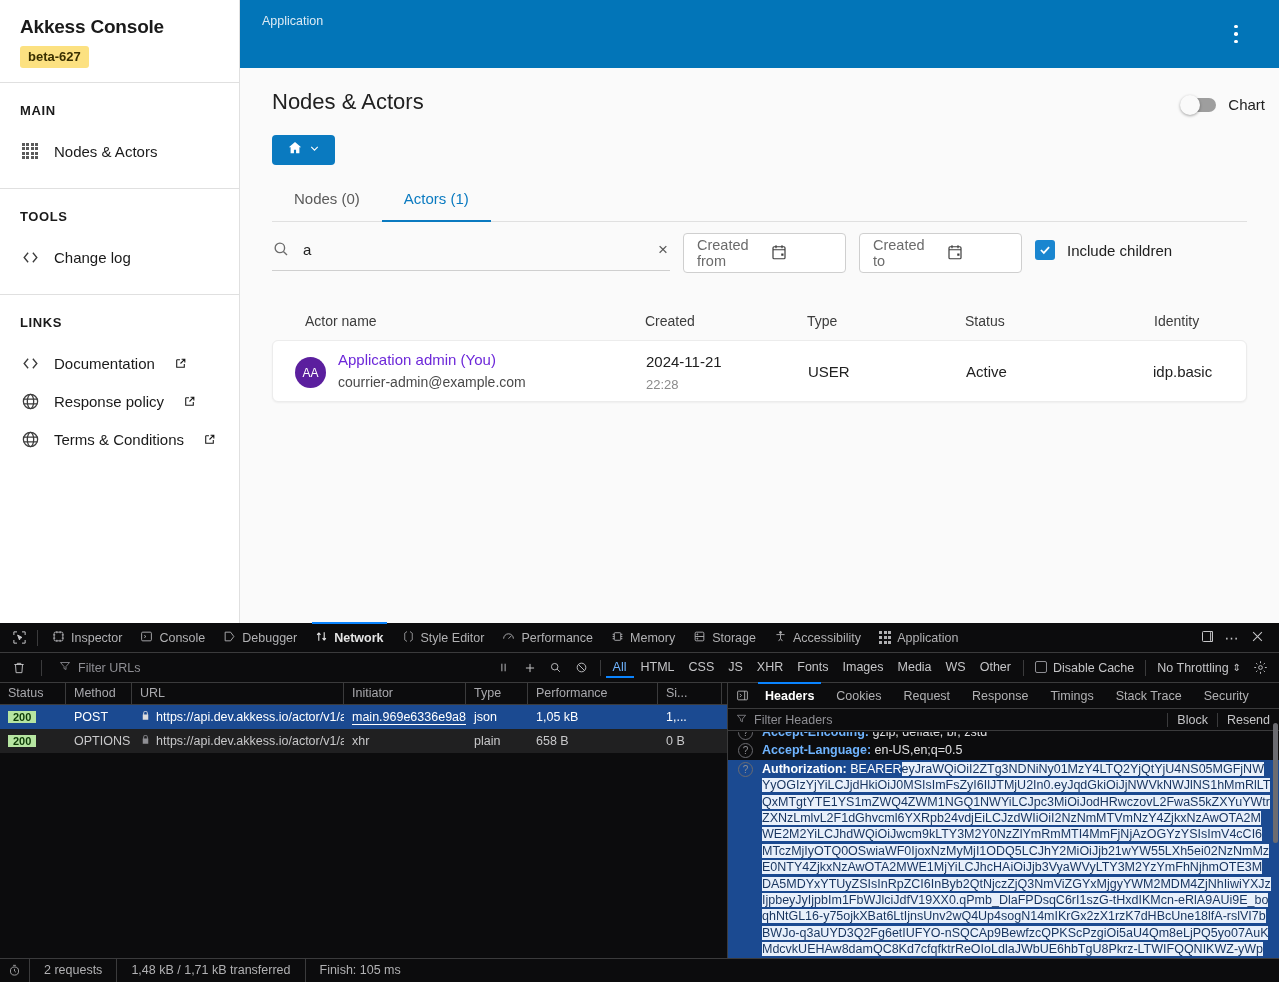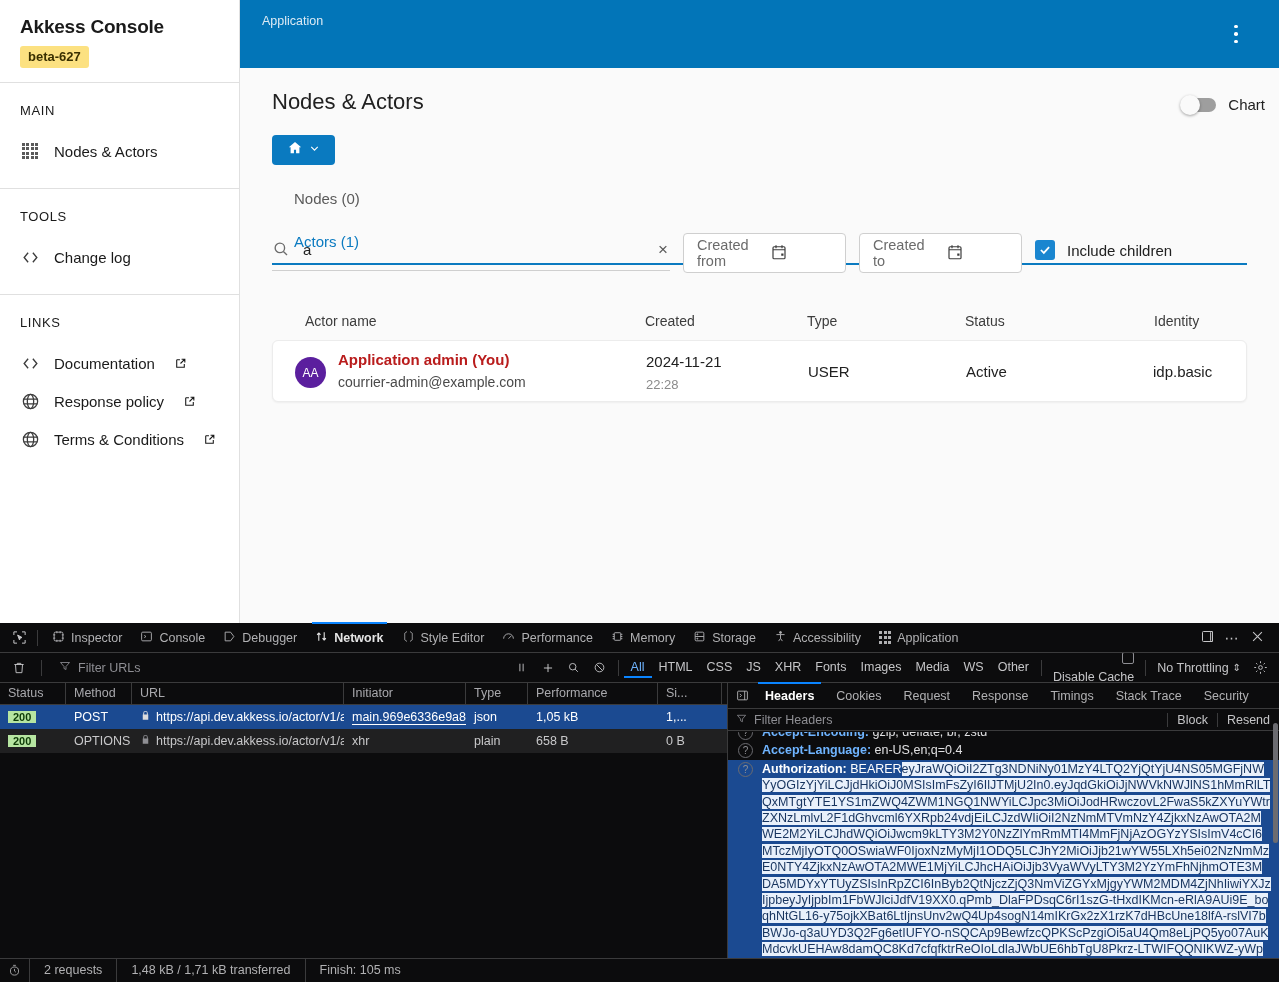--- a/index.html
+++ b/index.html
@@ -21,21 +21,21 @@
   .sb-brand { padding:16px 20px 14px 20px; border-bottom:1px solid #e0e0e0; }
   .sb-title { font-size:19px; font-weight:bold; color:#1a1a1a; letter-spacing:-0.2px; }
   .sb-badge {
     display:inline-block; margin-top:8px; padding:3px 8px 4px 8px;
     background:#fce181; color:#3a3000; font-size:13px; font-weight:bold;
     border-radius:3px;
   }
   .sb-group { border-bottom:1px solid #e0e0e0; padding:14px 0 18px 0; }
   .sb-group:last-child { border-bottom:none; }
   .sb-heading {
-    font-size:13px; font-weight:normal; color:#1a1a1a; letter-spacing:0.6px;
+    font-size:13px; font-weight:bold; color:#1a1a1a; letter-spacing:0.6px;
     padding:6px 20px 14px 20px;
   }
   .sb-item {
     display:flex; align-items:center; gap:14px;
     padding:9px 20px; font-size:15px; color:#1a1a1a; cursor:pointer;
   }
   .sb-ico { width:20px; height:20px; display:flex; align-items:center; justify-content:center; color:#3c3c3c; flex:none; }
   .ext-ico { margin-left:5px; width:13px; height:13px; display:inline-flex; }
 
   .dots-grid { display:grid; grid-template-columns:repeat(4,3px); grid-template-rows:repeat(4,3px); gap:1.6px; }
@@ -61,21 +61,21 @@
   .switch { width:34px; height:14px; border-radius:8px; background:#9e9e9e; position:relative; }
   .switch .knob { position:absolute; left:-2px; top:-3px; width:20px; height:20px; border-radius:50%; background:#fafafa; box-shadow:0 1px 3px rgba(0,0,0,.35); }
   .chart-lbl { font-size:15px; color:#212121; }
 
   .home-btn {
     position:absolute; left:32px; top:67px; height:30px; width:63px;
     background:#0a7ac0; border-radius:4px; display:flex; align-items:center;
     justify-content:center; gap:5px; cursor:pointer; color:#fff;
   }
 
-  .tabs { position:absolute; left:32px; top:110px; width:975px; border-bottom:1px solid #e0e0e0; display:flex; gap:0;flex-direction:column; }
+  .tabs { position:absolute; left:32px; top:110px; width:975px; border-bottom:1px solid #e0e0e0; display:flex; gap:0; }
   .tab { padding:12px 22px 13px 22px; font-size:15px; color:#5a5a5a; cursor:pointer; border-bottom:2px solid transparent; margin-bottom:-1px; }
   .tab.active { color:#0a7ac0; border-bottom-color:#0a7ac0; }
 
   .filters { position:absolute; left:32px; top:169px; width:975px; display:flex; align-items:flex-start; gap:13px; }
   .search-wrap { width:398px; position:relative; border-bottom:1px solid #cfcfcf; padding:0 0 9px 0; display:flex; align-items:center; gap:13px; height:34px;}
   .s-ico { color:#6b6b6b; width:18px; height:18px; display:flex; align-items:center; }
   .s-input { flex:1; border:none; outline:none; background:transparent; font-size:15px; color:#212121; font-family:inherit; }
   .s-clear { color:#5a5a5a; font-size:17px; cursor:pointer; line-height:1; padding-right:2px;}
   .date-box {
     width:163px; height:40px; border:1px solid #cfcfcf; border-radius:4px;
@@ -93,21 +93,21 @@
 
   .row-card {
     position:absolute; left:32px; top:272px; width:975px; height:62px;
     background:#fff; border:1px solid #ececec; border-radius:6px;
     box-shadow:0 1px 2px rgba(0,0,0,.05);
   }
   .avatar {
     position:absolute; left:22px; top:16px; width:31px; height:31px; border-radius:50%;
     background:#5b1f9e; color:#fff; font-size:12px; display:flex; align-items:center; justify-content:center;
   }
-  .r-name { position:absolute; left:65px; top:10px; font-size:15px; color:#b91c1c; cursor:pointer;font-weight:bold; }
+  .r-name { position:absolute; left:65px; top:10px; font-size:15px; color:#6d28d9; cursor:pointer; }
   .r-mail { position:absolute; left:65px; top:33px; font-size:14px; color:#4a4a4a; }
   .r-date { position:absolute; left:373px; top:12px; font-size:15px; color:#212121; }
   .r-time { position:absolute; left:373px; top:36px; font-size:13px; color:#8a8a8a; }
   .r-type { position:absolute; left:535px; top:22px; font-size:15px; color:#212121; }
   .r-status { position:absolute; left:693px; top:22px; font-size:15px; color:#212121; }
   .r-identity { position:absolute; left:880px; top:22px; font-size:15px; color:#212121; }
 
   
   .devtools { position:absolute; left:0; top:623px; width:1279px; height:359px; background:#0c0c0d; color:#e0e0e2; font-size:12.5px; }
   .dt-toolbar { height:30px; background:#0c0c0d; border-bottom:1px solid #3b3b3c; display:flex; align-items:center; padding:0 6px; position:relative; }
@@ -118,21 +118,21 @@
   .dt-tab.active::before { content:""; position:absolute; left:6px; right:6px; top:-1px; height:2px; background:#0a84ff; }
   .dt-right { margin-left:auto; display:flex; align-items:center; gap:10px; padding-right:8px; }
 
   .dt-toolbar2 { height:30px; display:flex; align-items:center; padding:0 6px; border-bottom:1px solid #3b3b3c; gap:4px; }
   .trash { width:26px; height:22px; display:flex; align-items:center; justify-content:center; cursor:pointer; }
   .filter-urls { display:flex; align-items:center; gap:7px; padding-left:8px; color:#8e8e93; width:420px; }
   .t2-right { margin-left:auto; display:flex; align-items:center; gap:0px; }
   .icon-btn { width:26px; height:22px; display:flex; align-items:center; justify-content:center; cursor:pointer; color:#c5c5c7; }
   .ftype { padding:2px 7px; color:#c5c5c7; cursor:pointer; border-bottom:2px solid transparent; }
   .ftype.active { color:#6fb4ff; border-bottom-color:#0a84ff; }
-  .dcache { display:flex; align-items:flex-end; gap:6px; color:#c5c5c7; cursor:pointer; margin:8px 6px;flex-direction:column; }
+  .dcache { display:flex; align-items:flex-start; gap:6px; color:#c5c5c7; cursor:pointer; margin:8px 6px; }
   .dcache .box { width:12px; height:12px; border:1px solid #8e8e93; border-radius:2px; }
   .throttle { display:flex; align-items:center; gap:4px; color:#c5c5c7; cursor:pointer; padding:0 6px; }
 
   .dt-body { position:absolute; left:0; top:60px; width:1279px; height:275px; display:flex; }
   .net-pane { width:728px; background:#0c0c0d; position:relative; border-right:1px solid #3b3b3c; }
   .net-head { display:flex; height:22px; background:#0c0c0d; border-bottom:1px solid #3b3b3c; color:#a9a9ad; }
   .net-head div { padding:3px 8px; border-right:1px solid #3b3b3c; overflow:hidden; white-space:nowrap; }
   .net-row { display:flex; height:24px; align-items:center; color:#c8c8ca; }
   .net-row.sel { background:#1b4a91; color:#fff; }
   .net-row.alt { background:#202021; }
@@ -635,21 +635,21 @@
             <span class="tokenwrap">
               <span class="hname">Accept-Encoding:</span>
               <span class="hval">gzip, deflate, br, zstd</span>
             </span>
           </div>
 
           <div class="hrow">
             <span class="qm">?</span>
             <span class="tokenwrap">
               <span class="hname">Accept-Language:</span>
-              <span class="hval">en-US,en;q=0.4</span>
+              <span class="hval">en-US,en;q=0.5</span>
             </span>
           </div>
 
           <div class="hrow selrow">
             <span class="qm">?</span>
             <span class="tokenwrap">
               <span class="tok-lbl">Authorization:</span>
               <span class="tok-pre">BEARER</span><span class="tok">eyJraWQiOiI2ZTg3NDNiNy01MzY4LTQ2YjQtYjU4NS05MGFjNWYyOGIzYjYiLCJjdHkiOiJ0MSIsImFsZyI6IlJTMjU2In0.eyJqdGkiOiJjNWVkNWJlNS1hMmRlLTQxMTgtYTE1YS1mZWQ4ZWM1NGQ1NWYiLCJpc3MiOiJodHRwczovL2FwaS5kZXYuYWtrZXNzLmlvL2F1dGhvcml6YXRpb24vdjEiLCJzdWIiOiI2NzNmMTVmNzY4ZjkxNzAwOTA2MWE2M2YiLCJhdWQiOiJwcm9kLTY3M2Y0NzZlYmRmMTI4MmFjNjAzOGYzYSIsImV4cCI6MTczMjIyOTQ0OSwiaWF0IjoxNzMyMjI1ODQ5LCJhY2MiOiJjb21wYW55LXh5ei02NzNmMzE0NTY4ZjkxNzAwOTA2MWE1MjYiLCJhcHAiOiJjb3VyaWVyLTY3M2YzYmFhNjhmOTE3MDA5MDYxYTUyZSIsInRpZCI6InByb2QtNjczZjQ3NmViZGYxMjgyYWM2MDM4ZjNhIiwiYXJzIjpbeyJyIjpbIm1FbWJlciJdfV19XX0.qPmb_DlaFPDsqC6rI1szG-tHxdIKMcn-eRlA9AUi9E_boqhNtGL16-y75ojkXBat6LtIjnsUnv2wQ4Up4sogN14mIKrGx2zX1rzK7dHBcUne18lfA-rslVI7bBWJo-q3aUYD3Q2Fg6etIUFYO-nSQCAp9BewfzcQPKScPzgiOi5aU4Qm8eLjPQ5yo07AuKMdcvkUEHAw8damQC8Kd7cfqfktrReOIoLdlaJWbUE6hbTgU8Pkrz-LTWIFQQNIKWZ-yWpWqeJTGsZsnQo069V2fKPlFeX_r9qLadCUataSwWtT251VDGzyjdEfD2deSz8BQwYN94pU7JdMJGTaREPeCw</span>
             </span>
           </div>

